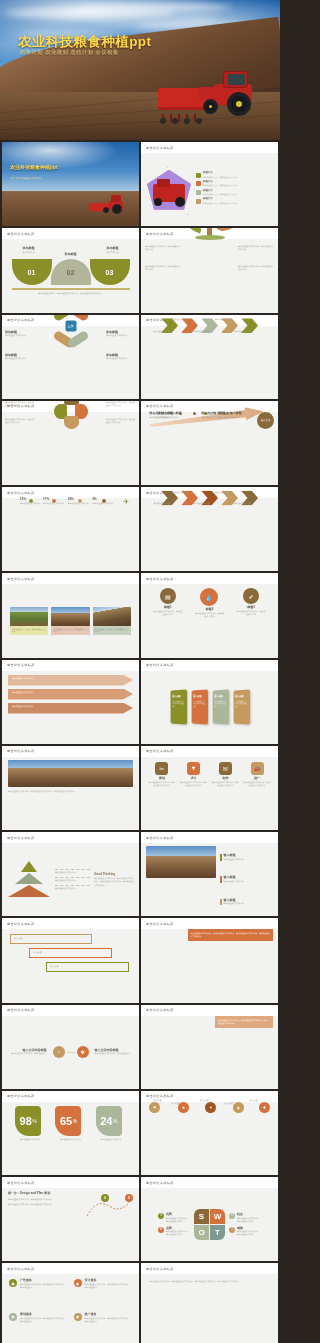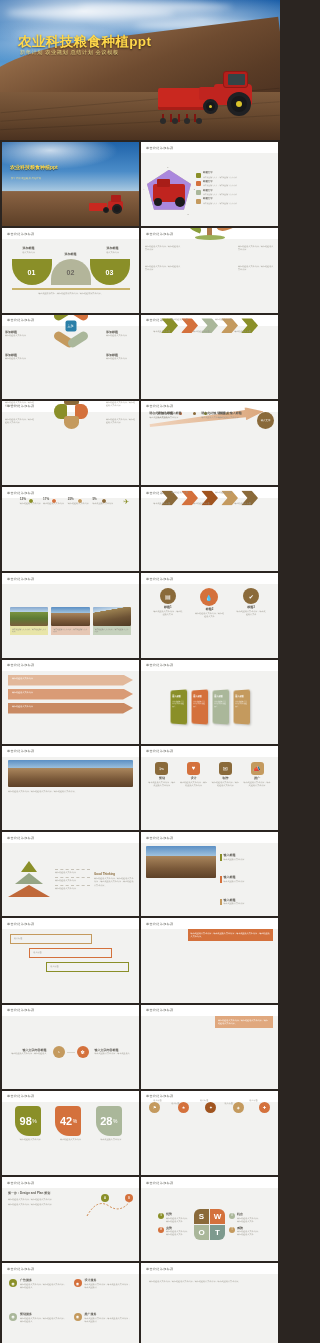--- a/index.html
+++ b/index.html
@@ -664,28 +664,28 @@
       <div class="sl-body" style="display:flex;justify-content:space-around;align-items:flex-start;padding:4px 8px 0">
         <div style="text-align:center">
           <div class="pct" style="background:#8a8f28">
               <span>98</span>
               <sup>%</sup>
             </div>
           <div class="tx" style="margin-top:2px;width:30px">请在此处输入文本内容</div>
         </div>
         <div style="text-align:center">
           <div class="pct" style="background:#d4713c">
-              <span>42</span>
+              <span>65</span>
               <sup>%</sup>
             </div>
           <div class="tx" style="margin-top:2px;width:30px">请在此处输入文本内容</div>
         </div>
         <div style="text-align:center">
           <div class="pct" style="background:#aab79a">
-              <span>28</span>
+              <span>24</span>
               <sup>%</sup>
             </div>
           <div class="tx" style="margin-top:2px;width:30px">请在此处输入文本内容</div>
         </div>
       </div>
     </div>
 
     <div class="slide">
       <div class="sl-head">
           <span>单击此处添加标题</span>

